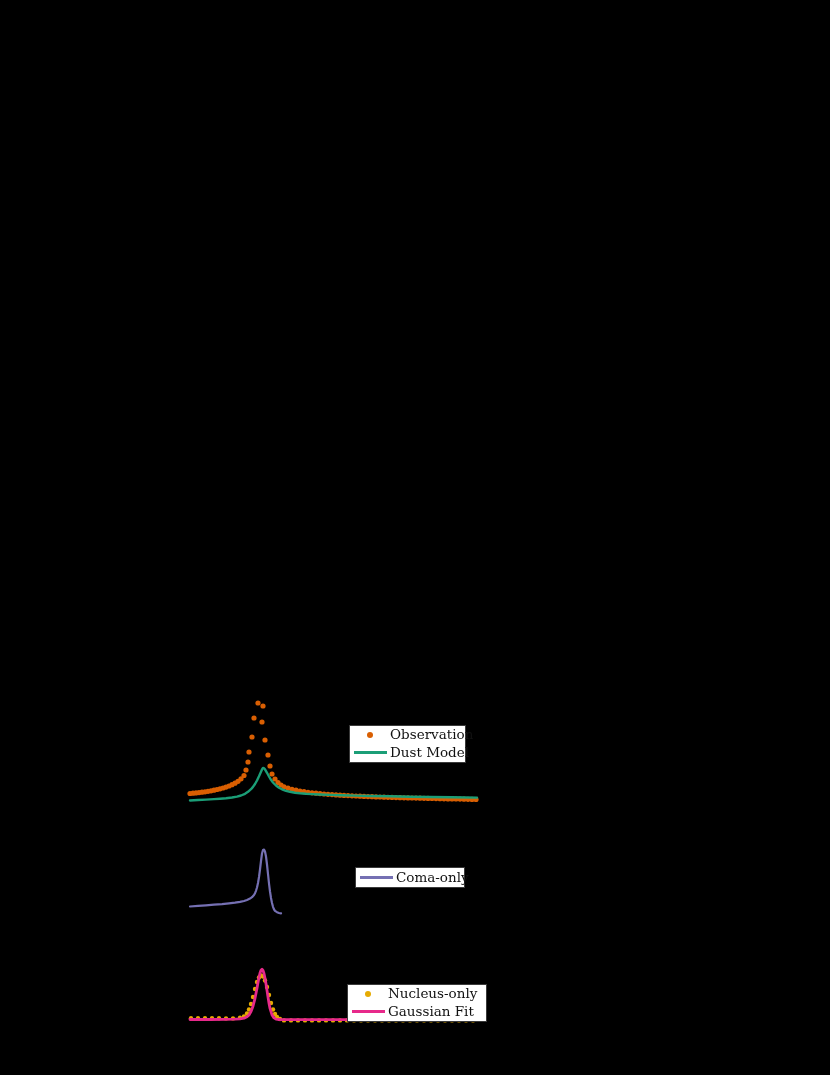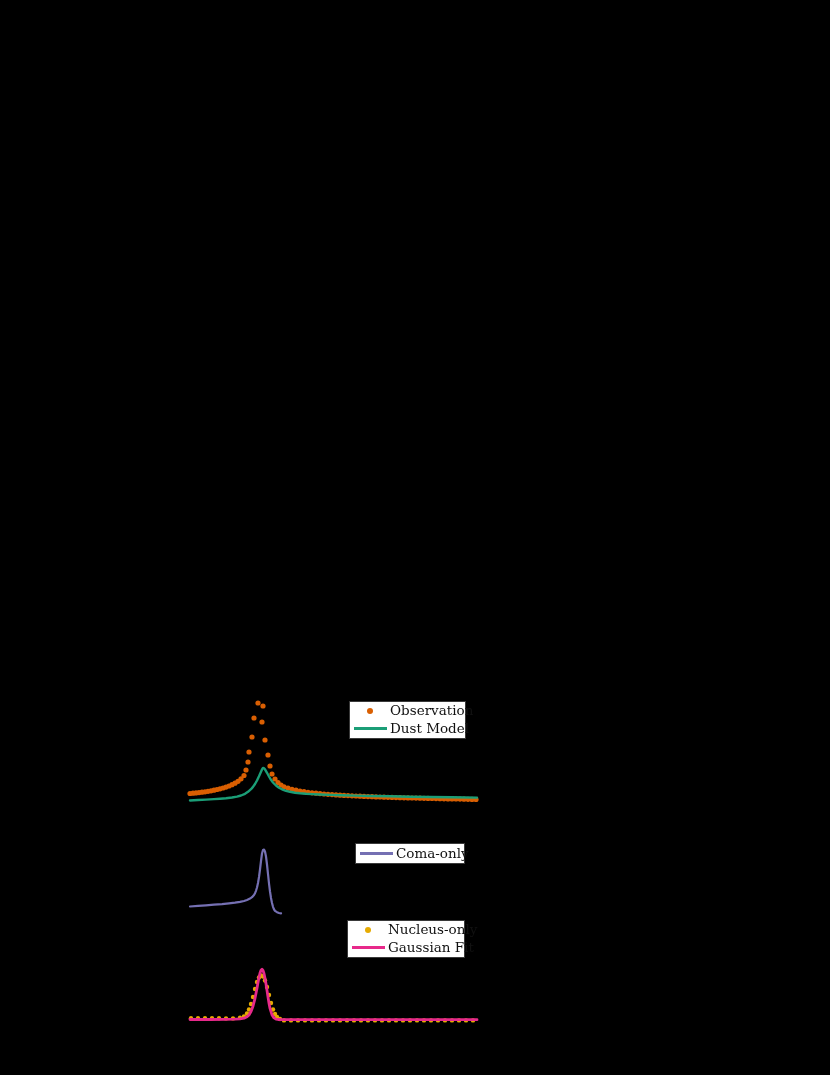--- a/index.html
+++ b/index.html
@@ -1,23 +1,23 @@
 <!DOCTYPE html>
 <html><head>
 <meta charset="utf-8">
 <style>
   html,body{margin:0;padding:0;background:#000;}
   #figure-root{position:relative;width:830px;height:1075px;background:#000;overflow:hidden;}
   #chart-svg{position:absolute;left:0;top:0;}
   .legend{position:absolute;background:#ffffff;border:1px solid #3a3a3a;box-sizing:border-box;
           display:flex;flex-direction:column;justify-content:space-evenly;
-          font-family:"DejaVu Serif","Liberation Serif",serif;color:#111;}
+          font-family:"DejaVu Serif","Liberation Serif",serif;color:#111;margin-top:24px;}
   #legend-1{left:349px;top:701px;width:117px;height:38px;}
   #legend-2{left:355px;top:843px;width:110px;height:21px;}
-  #legend-3{left:347px;top:920px;width:118px;height:38px;}
+  #legend-3{left:347px;top:960px;width:140px;height:38px;}
   .entry{display:flex;align-items:center;height:17px;}
   .mcol{width:40px;flex:none;display:flex;align-items:center;justify-content:center;}
   .dot{width:6px;height:6px;border-radius:50%;background:#888;}
   .lineM{width:33px;height:3px;background:#888;}
   .lbl{font-size:13.5px;line-height:1;white-space:nowrap;}
 </style>
 </head>
 <body>
 
 <div id="figure-root">

